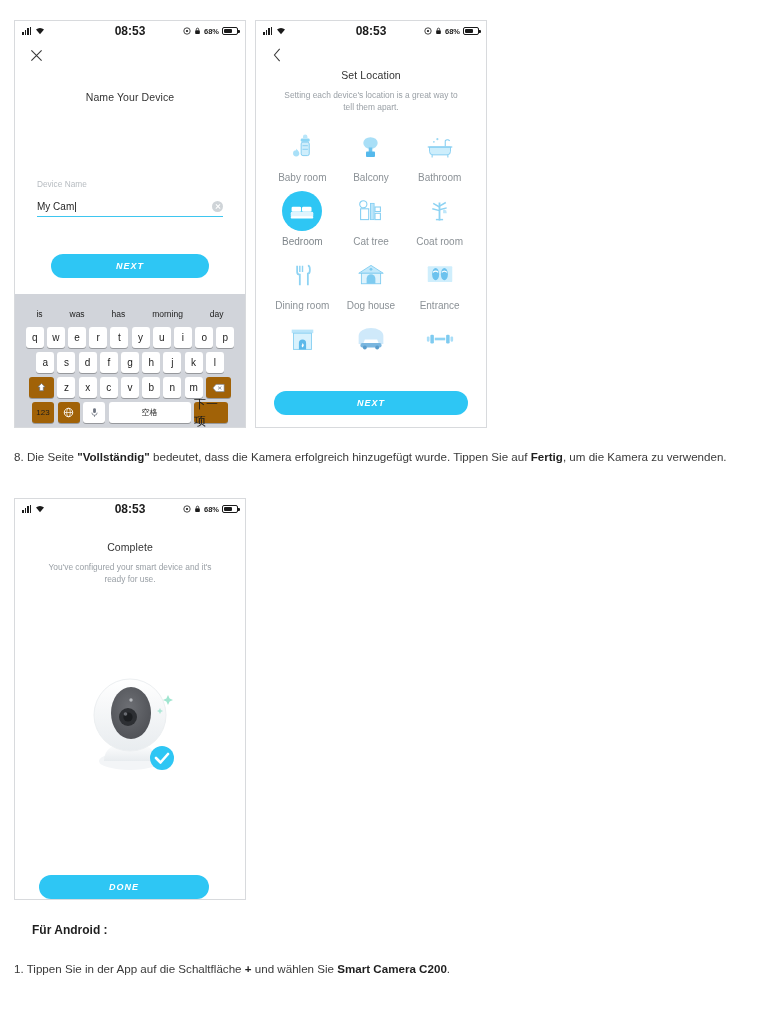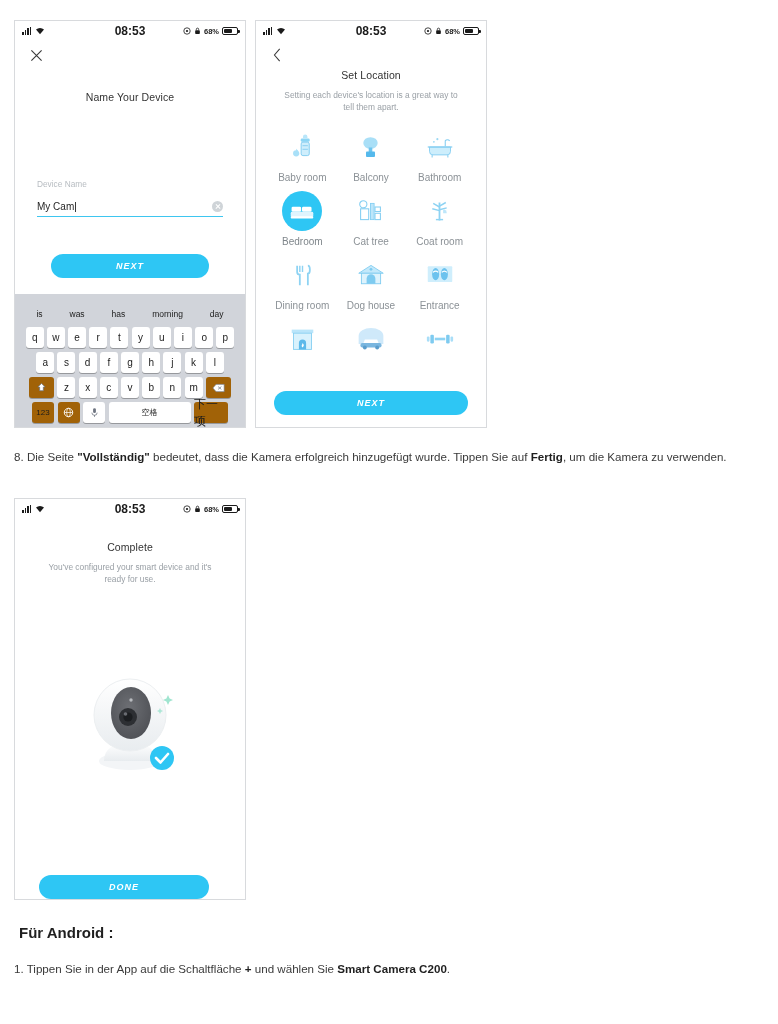--- a/index.html
+++ b/index.html
@@ -153,21 +153,21 @@
     position: absolute; left: 0; right: 0; top: 120px;
     display: flex; align-items: center; justify-content: center;
   }
   #done-btn { position: absolute; left: 24px; right: 36px; bottom: 22px; }
 
   
   .para {
     position: absolute; font-size: 11.6px; line-height: 1.55; color: #3a3a3a;
   }
   #para-8  { left: 14px; top: 448px; width: 732px; }
-  #head-android { left: 19px; top: 921px; font-size: 15px; font-weight: bold; color: #1f1f1f; text-align: right; }
+  #head-android { left: 32px; top: 921px; font-size: 12px; font-weight: bold; color: #1f1f1f; text-align: right; }
   #para-1  { left: 14px; top: 960px; width: 732px; }
   b { font-weight: bold; color: #1f1f1f; }
 </style>
 </head>
 <body>
 
 <div class="page">
 
   <div class="phone" id="phone-name">
     <div class="statusbar">

